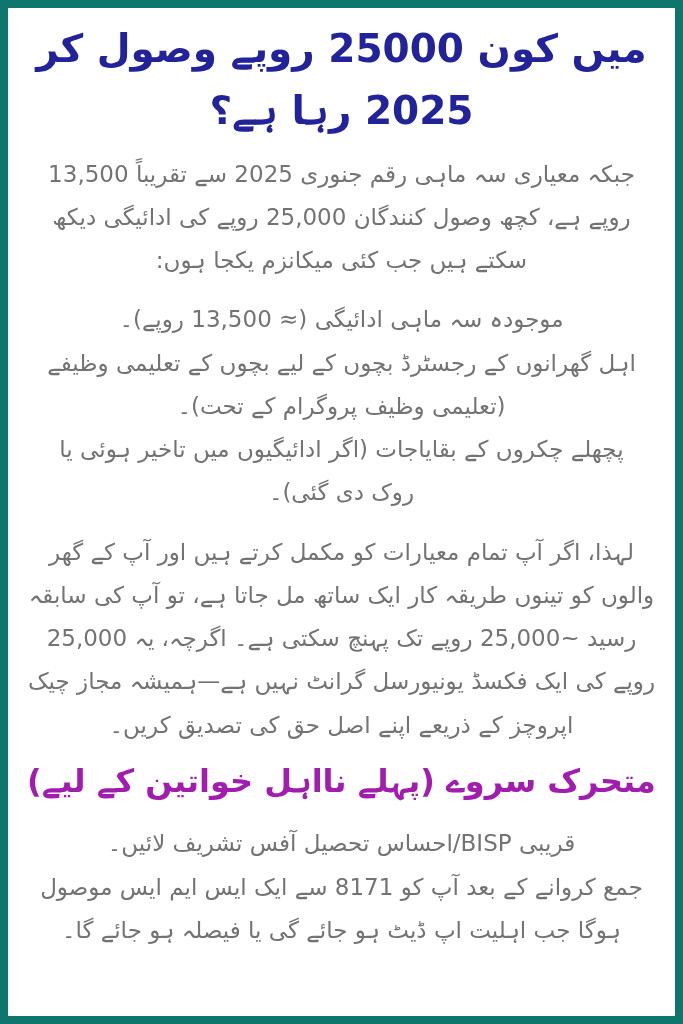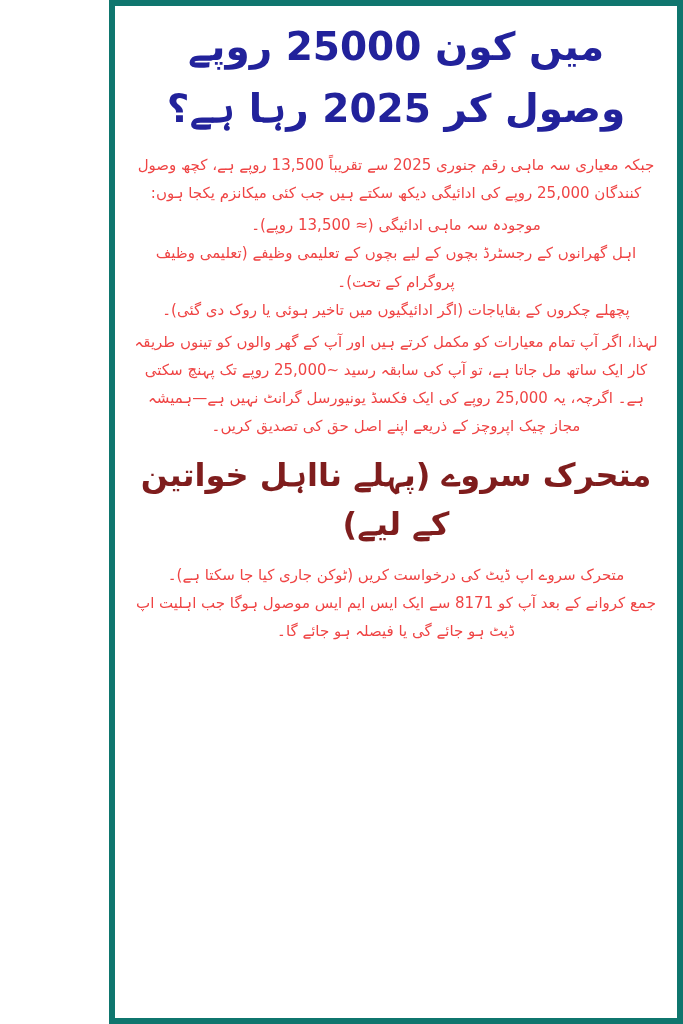--- a/index.html
+++ b/index.html
@@ -3,55 +3,55 @@
 <meta charset="utf-8">
 <style>
   html, body {
     margin: 0;
     padding: 0;
     background: #ffffff;
     font-family: "DejaVu Sans", sans-serif;
   }
   .frame {
     position: relative;
-    width: 574px;
+    width: 683px;
     height: 1024px;
     box-sizing: border-box;
-    border: 6px solid #0f766e;
+    border: 8px solid #0f766e;
     background: #ffffff;
     overflow: hidden;
   }
   .content {
     direction: rtl;
     text-align: center;
     padding: 6px 14px 10px;
     box-sizing: border-box;
   }
   .title {
     color: #22229b;
     font-size: 39px;
     font-weight: 700;
     line-height: 1.6;
     margin: 4px 6px 10px;
   }
   .body-line, .body-par {
-    color: #ef4444;
-    font-size: 15px;
+    color: #737373;
+    font-size: 23px;
     line-height: 1.88;
     margin: 0 2px;
   }
   .subheading {
-    color: #7f1d1d;
+    color: #a21caf;
     font-size: 32px;
     font-weight: 700;
     line-height: 1.55;
     margin: 10px 4px 11px;
   }
   .steps, .mechanisms {
-    margin: 4px;
+    margin: 16px;
     padding: 0;
     list-style: none;
   }
 </style>
 </head>
 <body>
 
 <div class="frame">
   <div class="content">
 
@@ -64,18 +64,18 @@
       <li class="body-line">اہل گھرانوں کے رجسٹرڈ بچوں کے لیے بچوں کے تعلیمی وظیفے (تعلیمی وظیف پروگرام کے تحت)۔</li>
       <li class="body-line">پچھلے چکروں کے بقایاجات (اگر ادائیگیوں میں تاخیر ہوئی یا روک دی گئی)۔</li>
     </ul>
 
     <p class="body-par">لہذا، اگر آپ تمام معیارات کو مکمل کرتے ہیں اور آپ کے گھر والوں کو تینوں طریقہ کار ایک ساتھ مل جاتا ہے، تو آپ کی سابقہ رسید ~25,000 روپے تک پہنچ سکتی ہے۔ اگرچہ، یہ 25,000 روپے کی ایک فکسڈ یونیورسل گرانٹ نہیں ہے—ہمیشہ مجاز چیک اپروچز کے ذریعے اپنے اصل حق کی تصدیق کریں۔</p>
 
     <h2 class="subheading">متحرک سروے (پہلے نااہل خواتین کے لیے)</h2>
 
 
     <ul class="steps">
-      <li class="body-line">متحرک سروے اپ ڈیٹ کی درخواست کریں (ٹوکن جاری کیا جا سکتا ہے)۔</li>
+      <li class="body-line">قریبی BISP/احساس تحصیل آفس تشریف لائیں۔</li>
       <li class="body-line">جمع کروانے کے بعد آپ کو 8171 سے ایک ایس ایم ایس موصول ہوگا جب اہلیت اپ ڈیٹ ہو جائے گی یا فیصلہ ہو جائے گا۔</li>
     </ul>
 
   </div>
 </div>
 
 </body></html>

